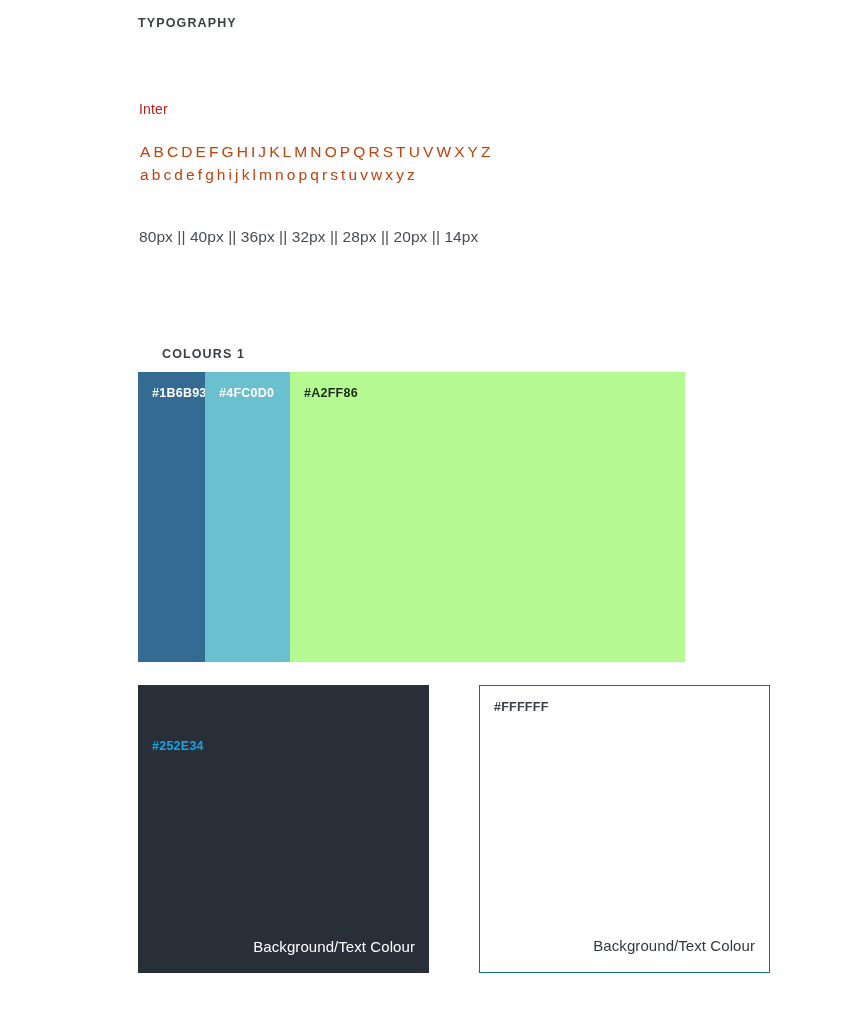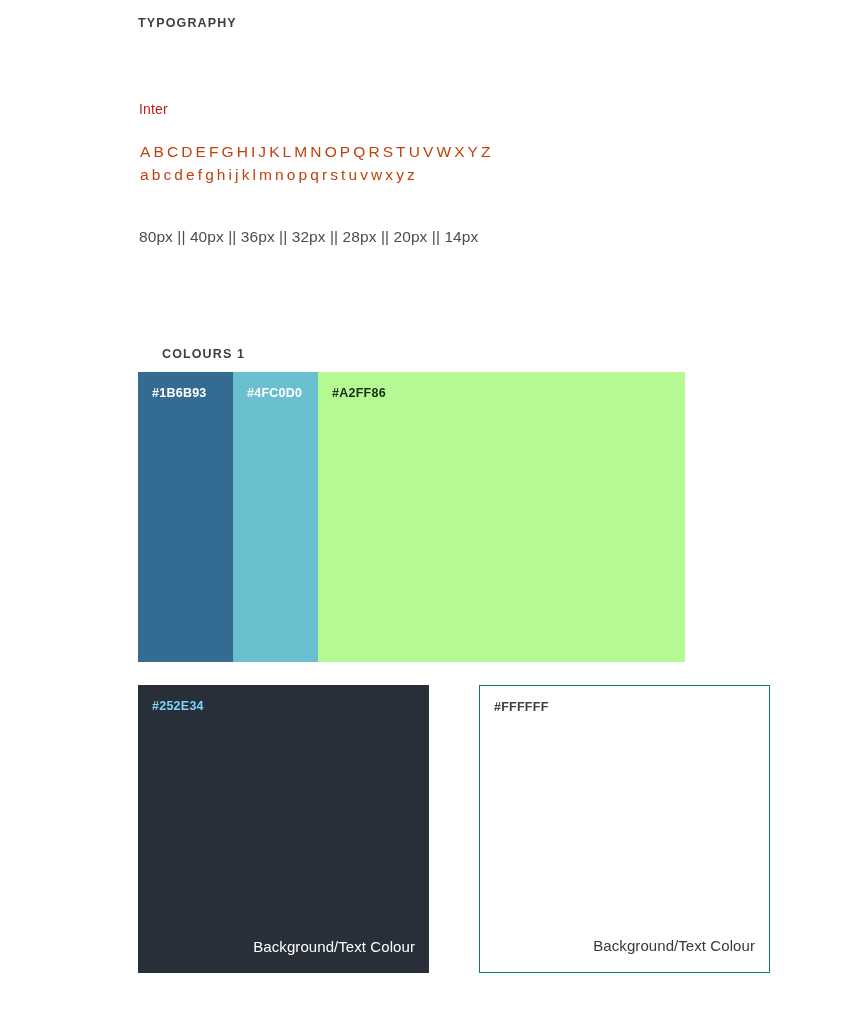--- a/index.html
+++ b/index.html
@@ -90,21 +90,21 @@
   .swatch-label {
     position: absolute;
     left: 14px;
     top: 14px;
     font-size: 12.5px;
     font-weight: 600;
     letter-spacing: 0.02em;
     white-space: nowrap;
   }
   .sw-1 { width: 86px; background: #234b60; }
-  .sw-2 { width: 95px; background: #336b93; }
+  .sw-2 { width: 67px; background: #336b93; }
   .sw-3 { width: 85px; background: #6bc0d0; }
   .sw-4 { flex: 1;     background: #b5f992; }
 
   .label-light { color: #ffffff; }
   .label-dark  { color: #1d2b1a; }
 
   
   .panel {
     position: absolute;
     top: 685px;
@@ -123,21 +123,21 @@
     border: 1px solid #0f766e;
   }
   .panel-hex {
     position: absolute;
     left: 14px;
     top: 14px;
     font-size: 12.5px;
     font-weight: 600;
     letter-spacing: 0.02em;
   }
-  #panel-dark .panel-hex { color: #7dd3fc; }
+  #panel-dark .panel-hex { color: #0ea5e9; margin-top: 40px; }
   #panel-light .panel-hex { color: #3b3f43; }
 
   .panel-caption {
     position: absolute;
     right: 14px;
     bottom: 18px;
     font-size: 15px;
     letter-spacing: 0.005em;
     white-space: nowrap;
   }

